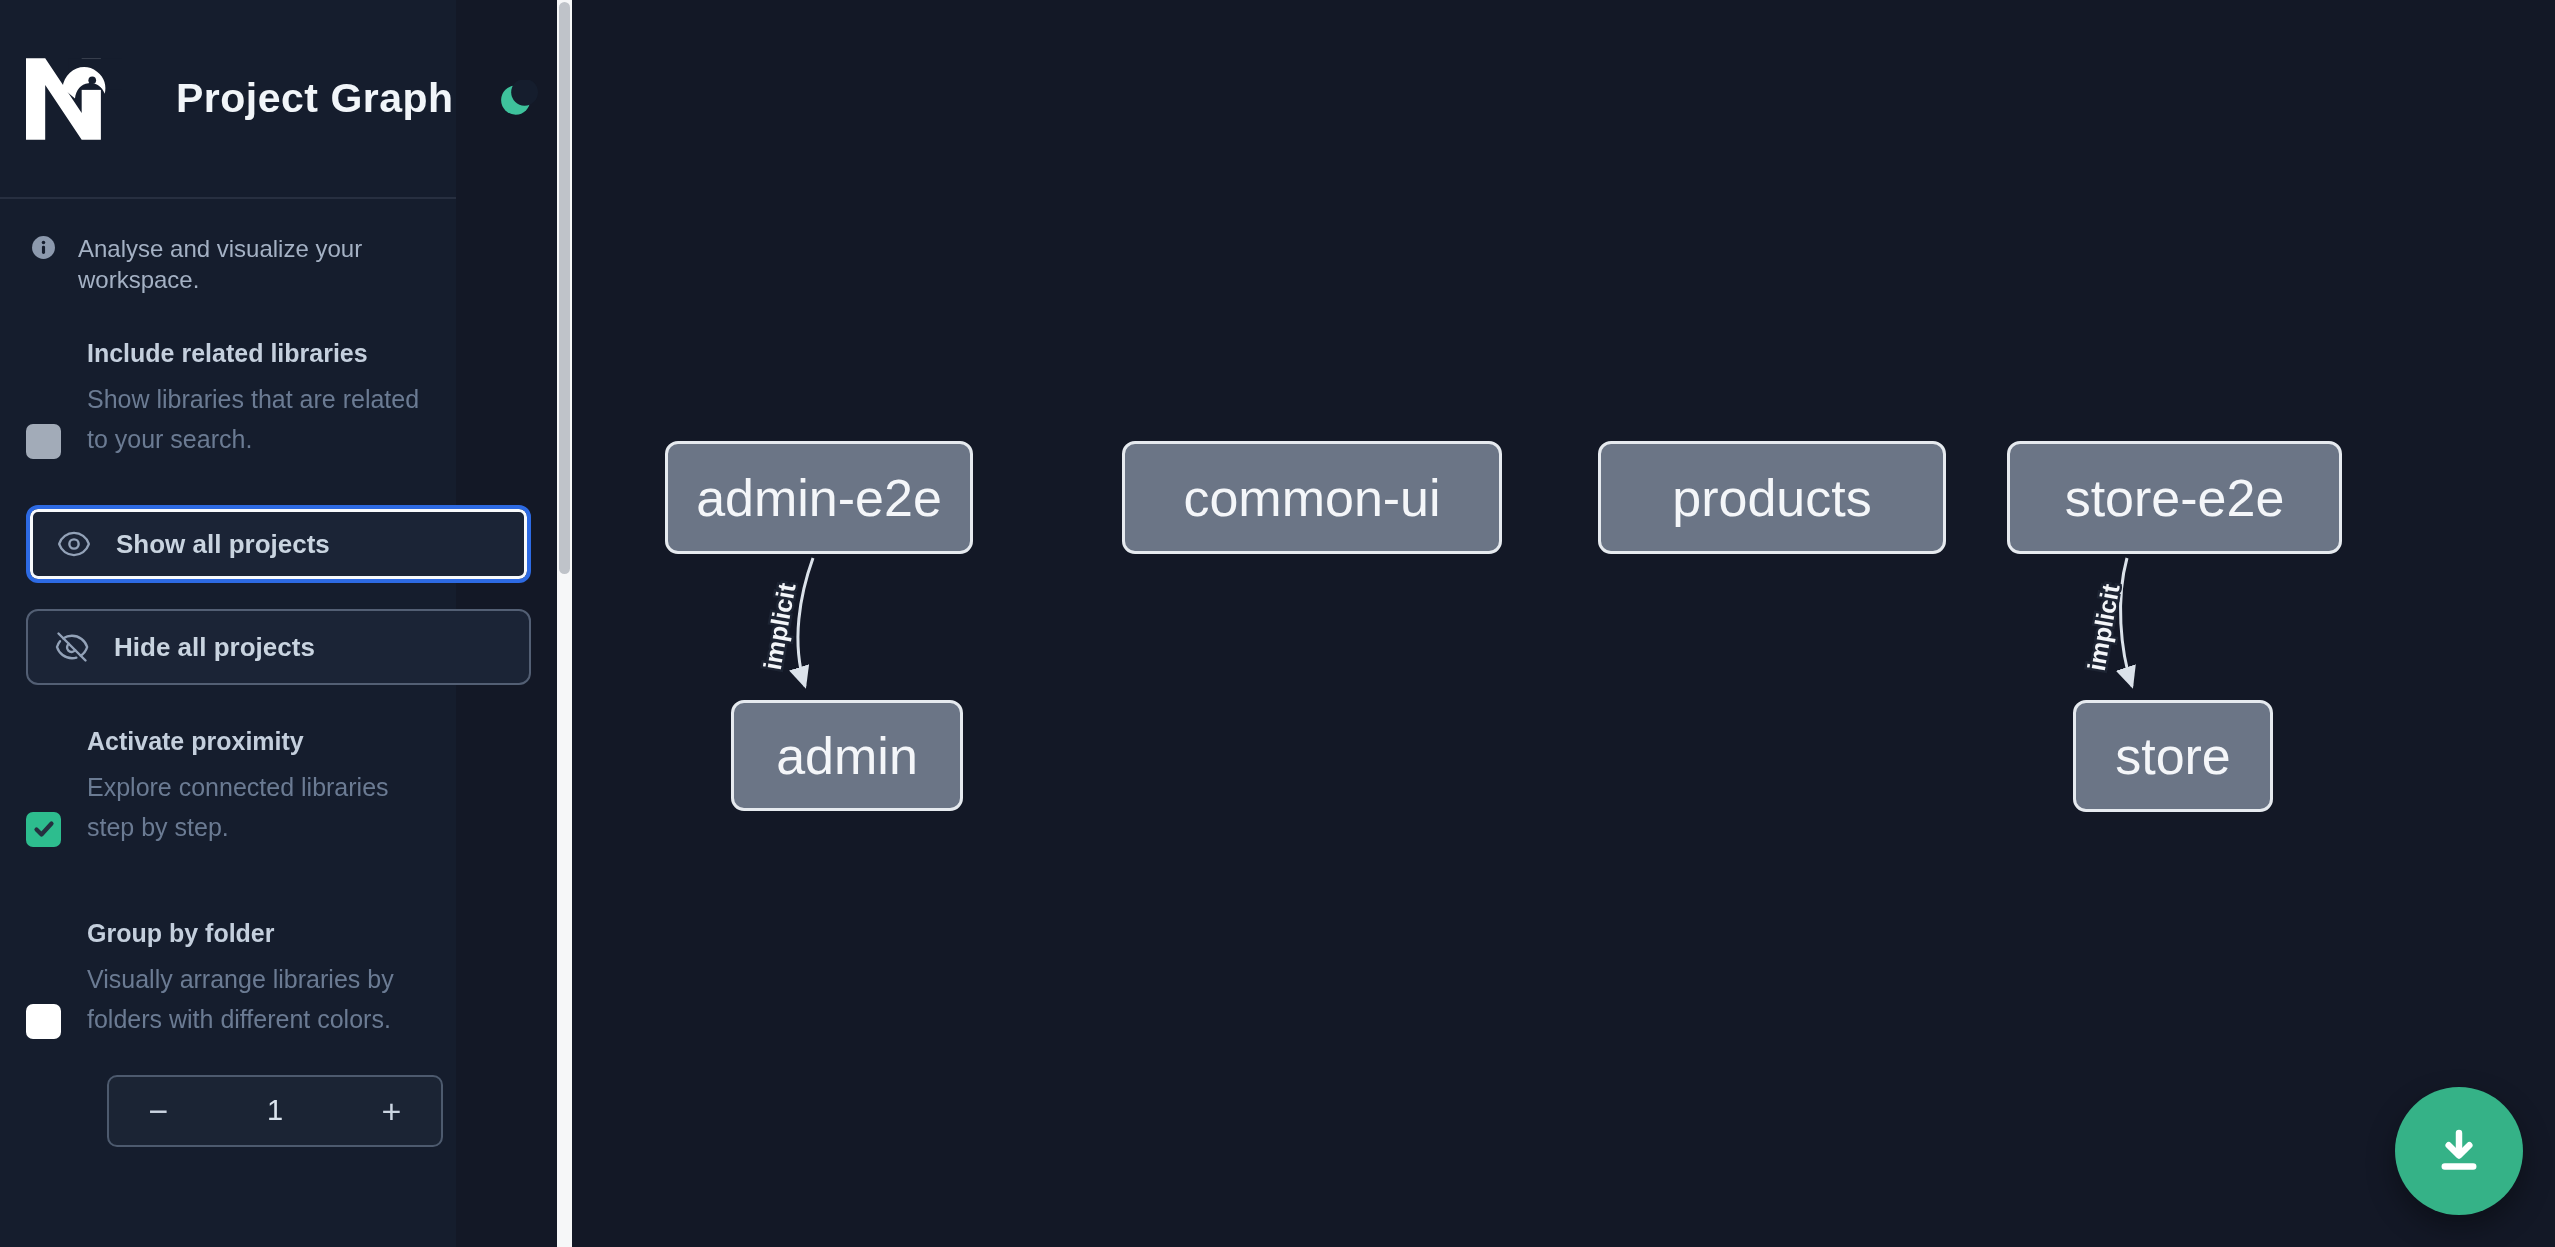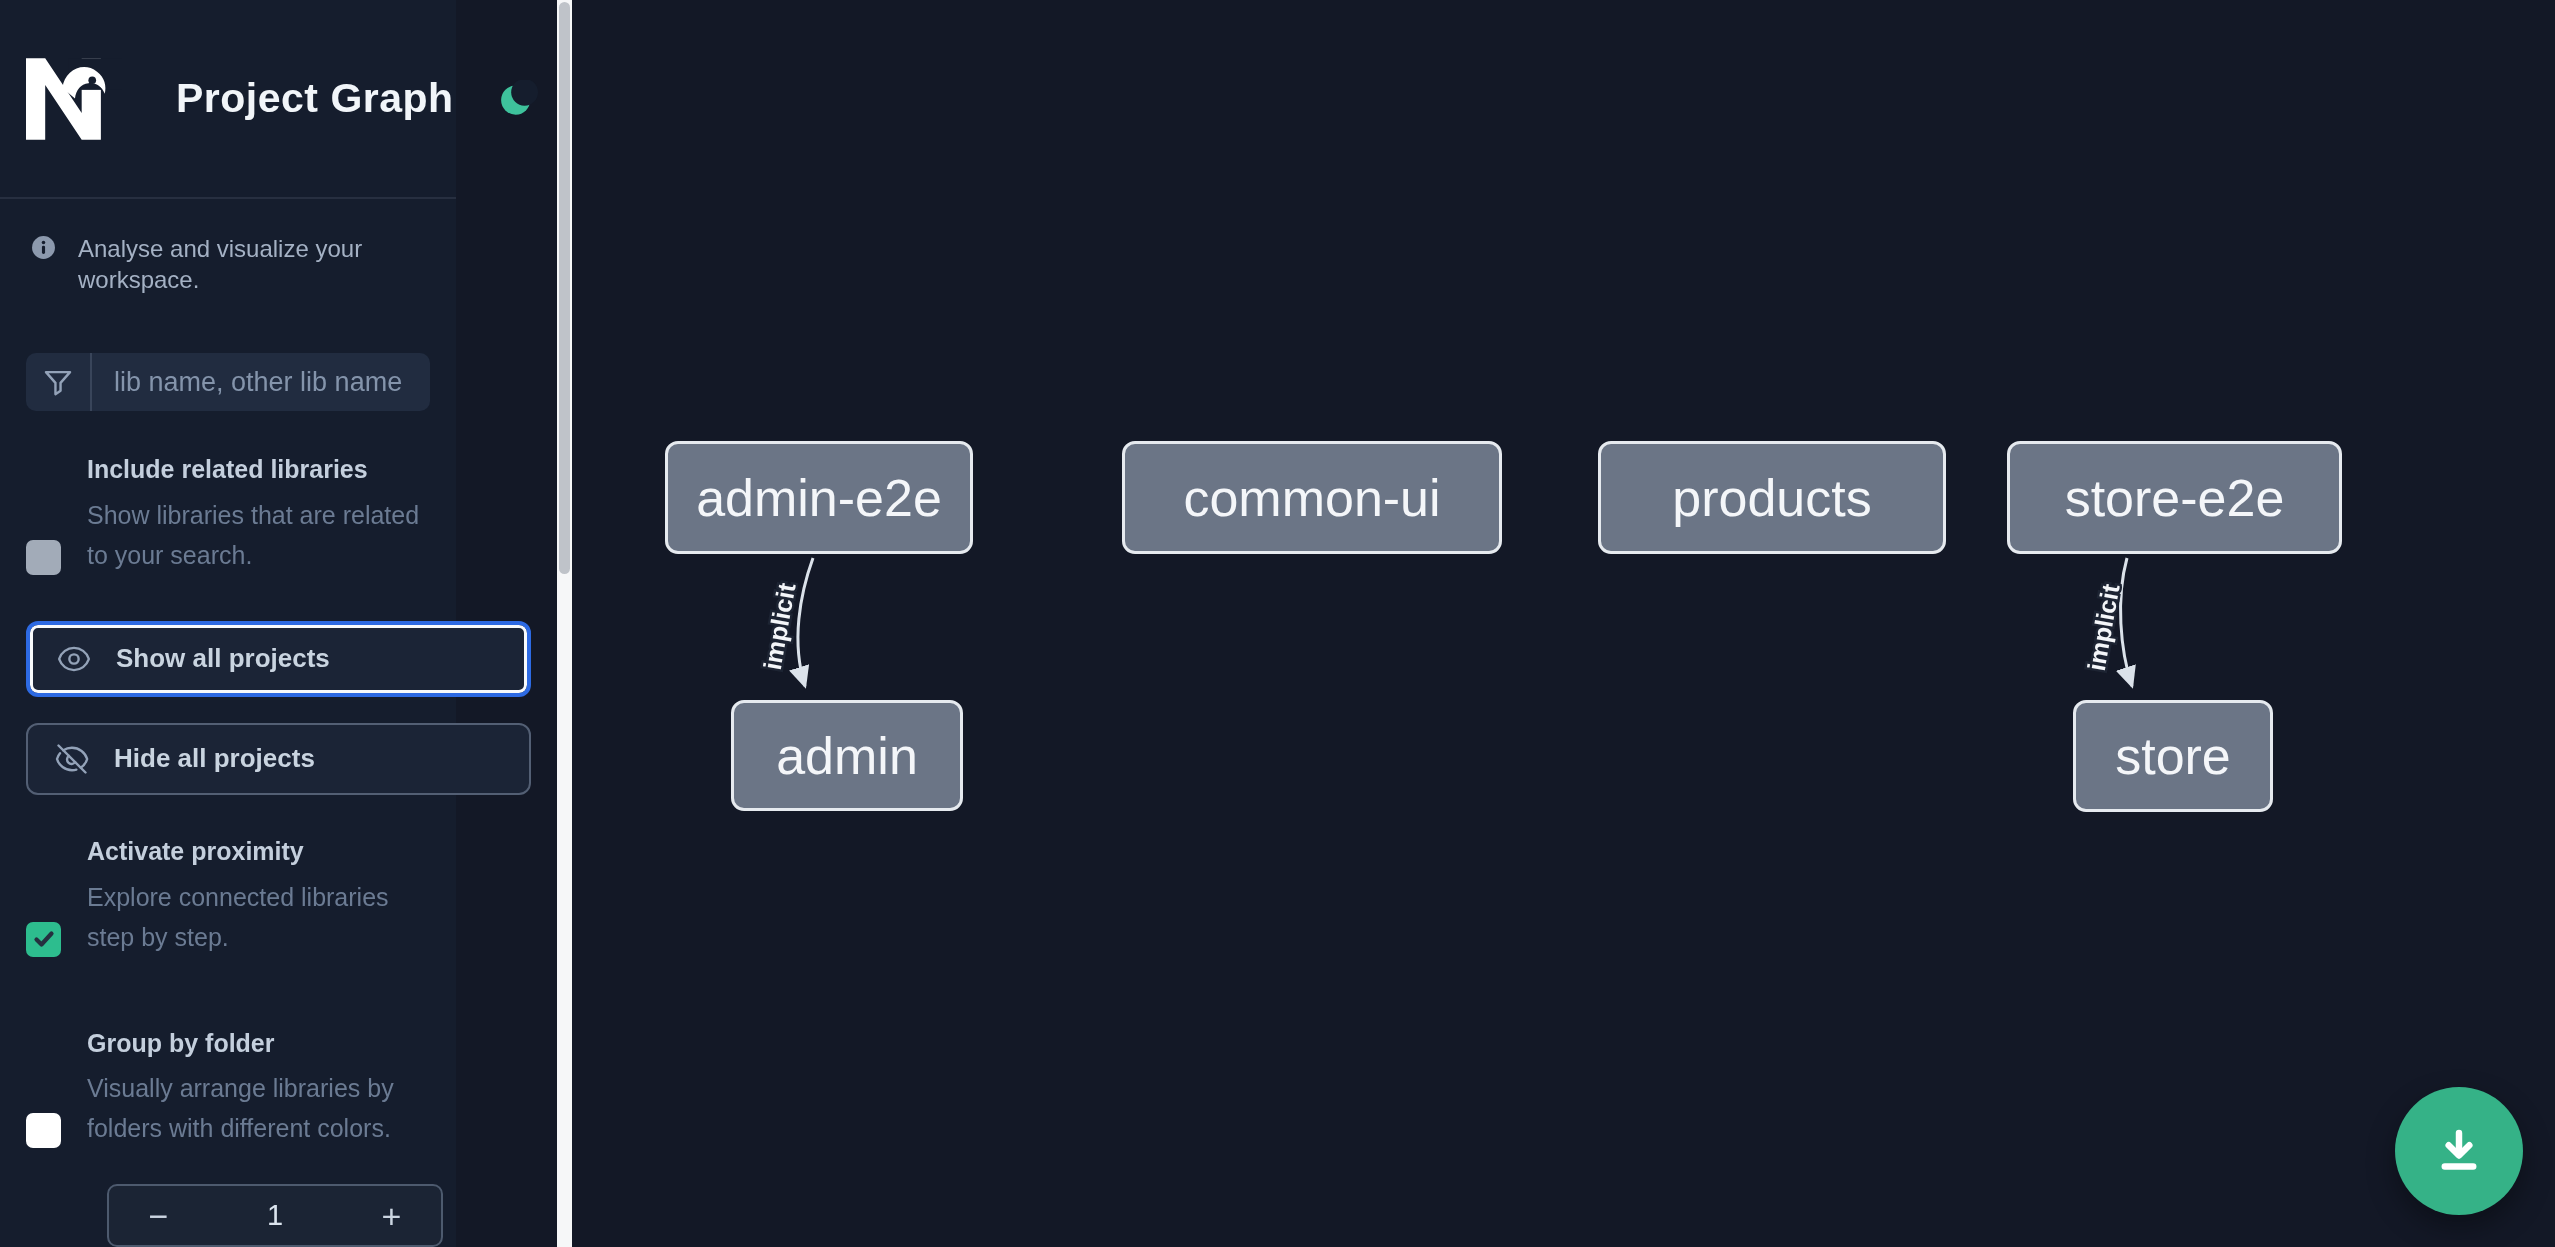--- a/index.html
+++ b/index.html
@@ -149,28 +149,20 @@
 
   <div class="info-row">
     <svg class="info-icon" viewBox="0 0 24 24" aria-hidden="true">
       <circle cx="12" cy="12" r="11" fill="#8c99ad"></circle>
       <circle cx="12" cy="7.2" r="1.7" fill="#151d2d"></circle>
       <rect x="10.5" y="10.2" width="3" height="8" rx="1.4" fill="#151d2d"></rect>
     </svg>
     <span class="info-text">Analyse and visualize your workspace.</span>
   </div>
 
-  <div class="search-box">
-    <div class="search-icon-cell">
-      <svg width="34" height="34" viewBox="0 0 24 24" fill="none" stroke="#93a2b8" stroke-width="1.7" stroke-linecap="round" stroke-linejoin="round" aria-hidden="true">
-        <path d="M3.5 5 h17 l-6.7 7.6 v5.6 l-3.6 2.4 v-8 L3.5 5 z"></path>
-      </svg>
-    </div>
-    <input class="search-input" type="text" placeholder="lib name, other lib name" style="">
-  </div>
 
   <div class="toggle-row">
     <span class="cbx cbx-gray"></span>
     <div class="texts">
       <div class="toggle-label">Include related libraries</div>
       <div class="toggle-desc">Show libraries that are related to your search.</div>
     </div>
   </div>
 
   <button class="side-btn btn-show">

